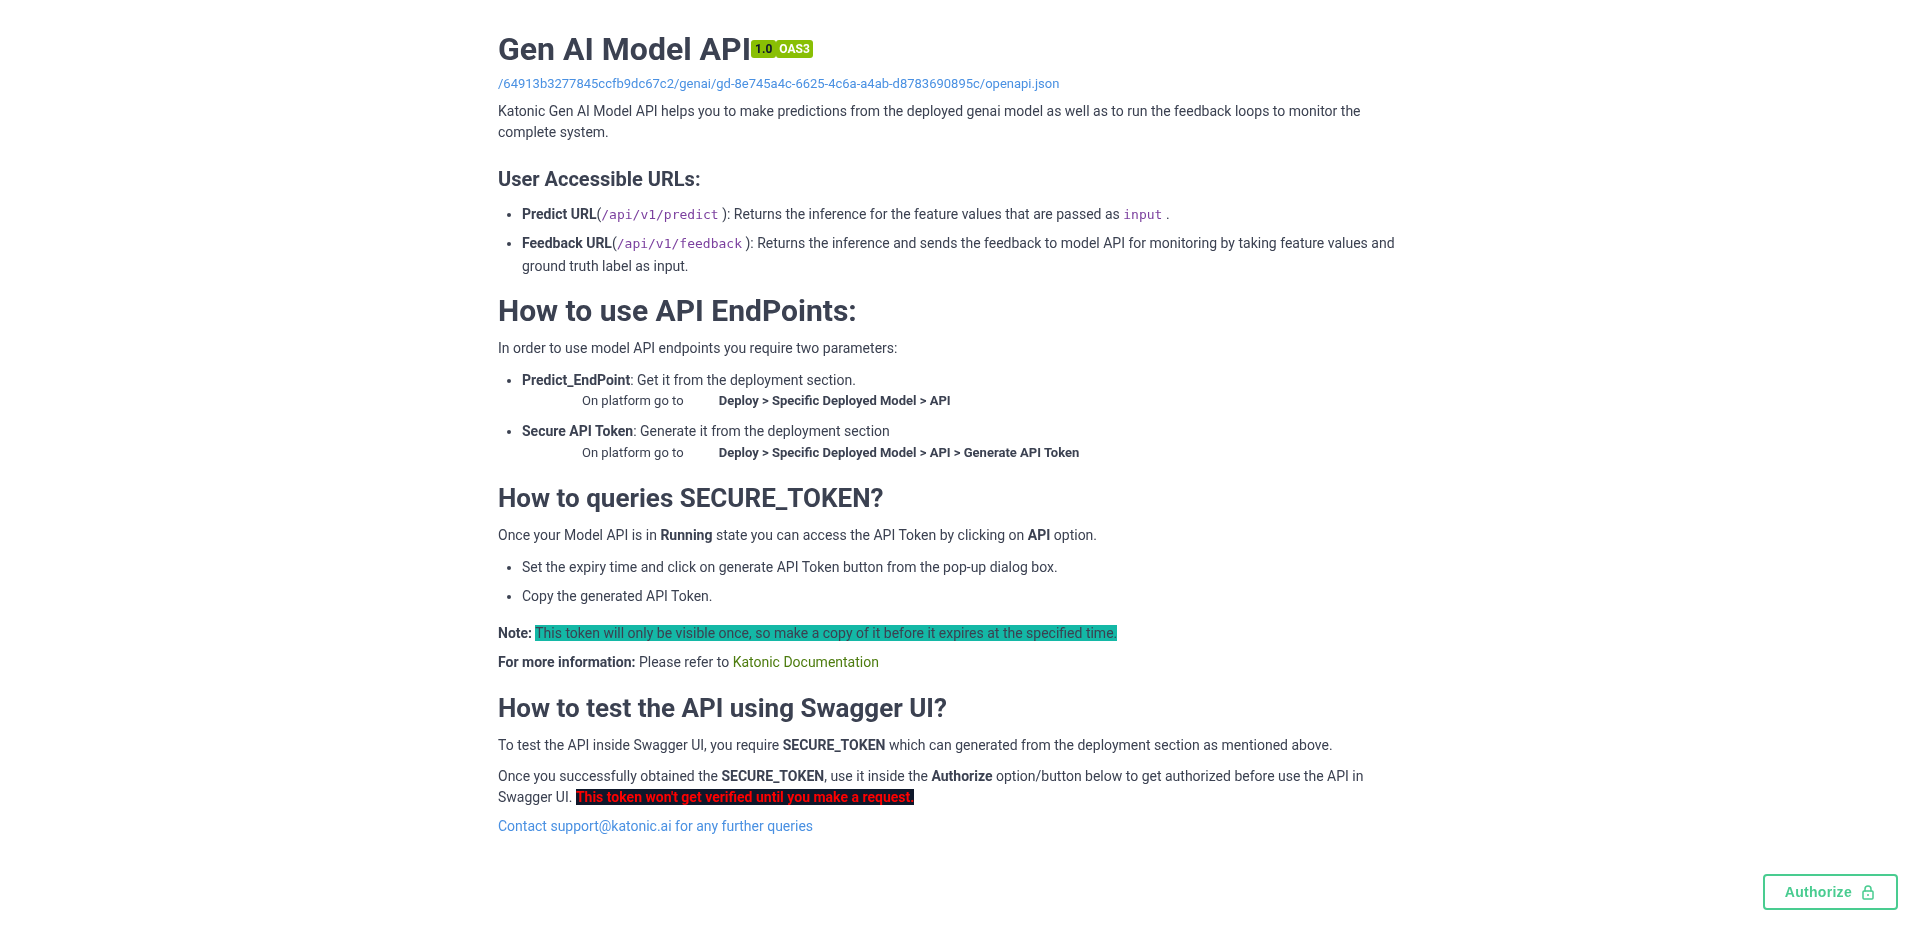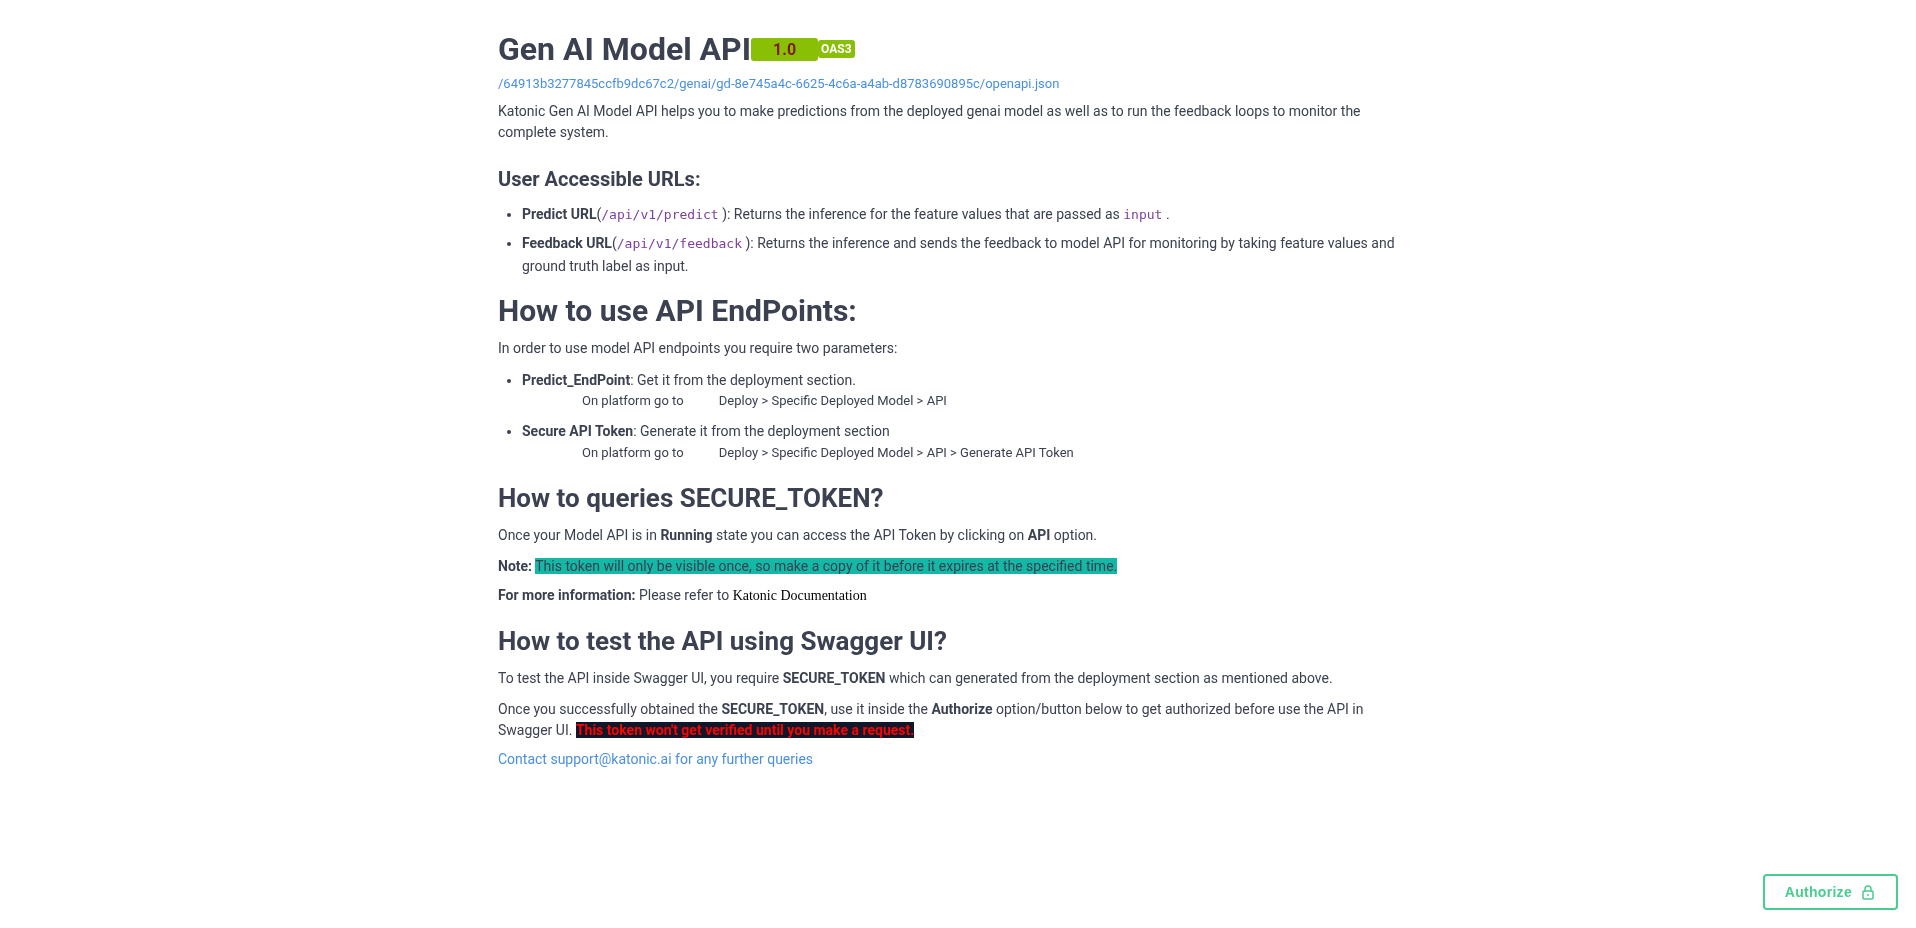--- a/index.html
+++ b/index.html
@@ -31,24 +31,24 @@
     }
 
     .api-title {
       font-size: 32px;
       font-weight: 700;
       color: #3b4151;
     }
 
     .badge-version {
       background: #89bf04;
-      color: #7f1d1d;
-      font-size: 16px;
-      font-weight: 700;
-      padding: 2px 22px;
+      color: #0f172a;
+      font-size: 12px;
+      font-weight: 700;
+      padding: 2px 4px;
       border-radius: 3px;
     }
 
     .badge-oas {
       background: #89bf04;
       color: #fff;
       font-size: 12px;
       font-weight: 700;
       padding: 2px 3px;
       border-radius: 3px;
@@ -102,21 +102,21 @@
     }
 
     .platform-note {
       padding-left: 60px;
       font-size: 13px;
       color: #3b4151;
       margin-bottom: 8px;
     }
 
     .platform-note strong {
-      font-weight: 400;
+      font-weight: 700;
       padding-left: 32px;
     }
 
     .section-block {
       margin-bottom: 20px;
     }
 
     .how-to-use-heading {
       font-size: 30px;
       font-weight: 700;
@@ -142,23 +142,22 @@
       font-weight: 700;
     }
 
     .note-line {
       font-size: 14px;
       margin-bottom: 8px;
       line-height: 1.5;
     }
 
     .doc-link {
-      color: #000000;
+      color: #4d7c0f;
       text-decoration: none;
-      font-family: Liberation Serif, serif;
     }
 
     .contact-link {
       color: #4990e2;
       text-decoration: none;
       font-size: 14px;
     }
 
     .authorize-button-container {
       position: fixed;
@@ -239,20 +238,24 @@
         </div>
       </li>
     </ul>
   </div>
 
   <div class="section-block">
     <h3>How to queries SECURE_TOKEN?</h3>
     <p class="intro-para">
       Once your Model API is in <strong>Running</strong> state you can access the API Token by clicking on <strong>API</strong> option.
     </p>
+    <ul>
+      <li>Set the expiry time and click on generate API Token button from the pop-up dialog box.</li>
+      <li>Copy the generated API Token.</li>
+    </ul>
     <p class="note-line">
       <strong>Note:</strong> <span class="highlight-yellow">This token will only be visible once, so make a copy of it before it expires at the specified time.</span>
     </p>
     <p class="note-line">
       <strong>For more information:</strong> Please refer to <a class="doc-link" href="#">Katonic Documentation</a>
     </p>
   </div>
 
   <div class="section-block">
     <h3>How to test the API using Swagger UI?</h3>

